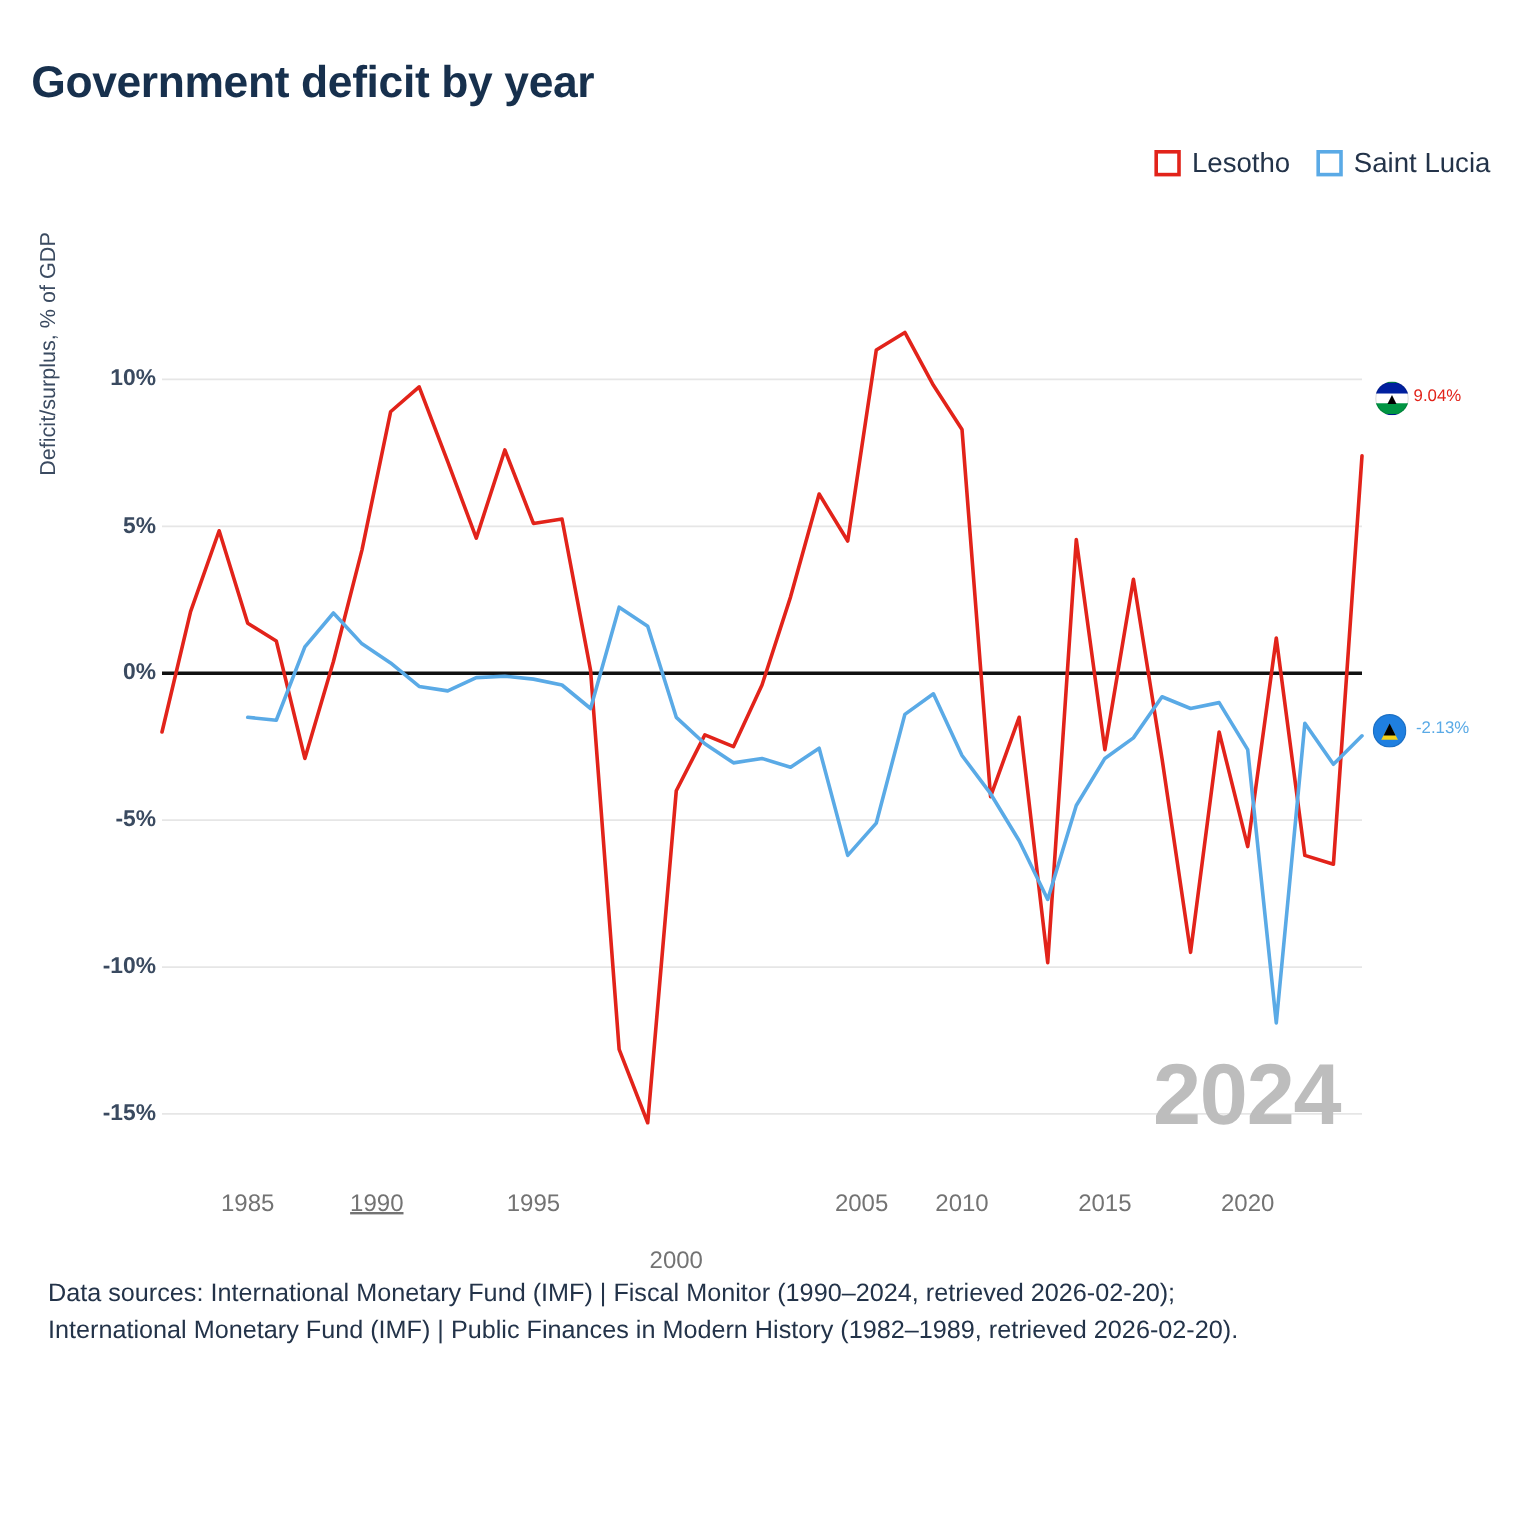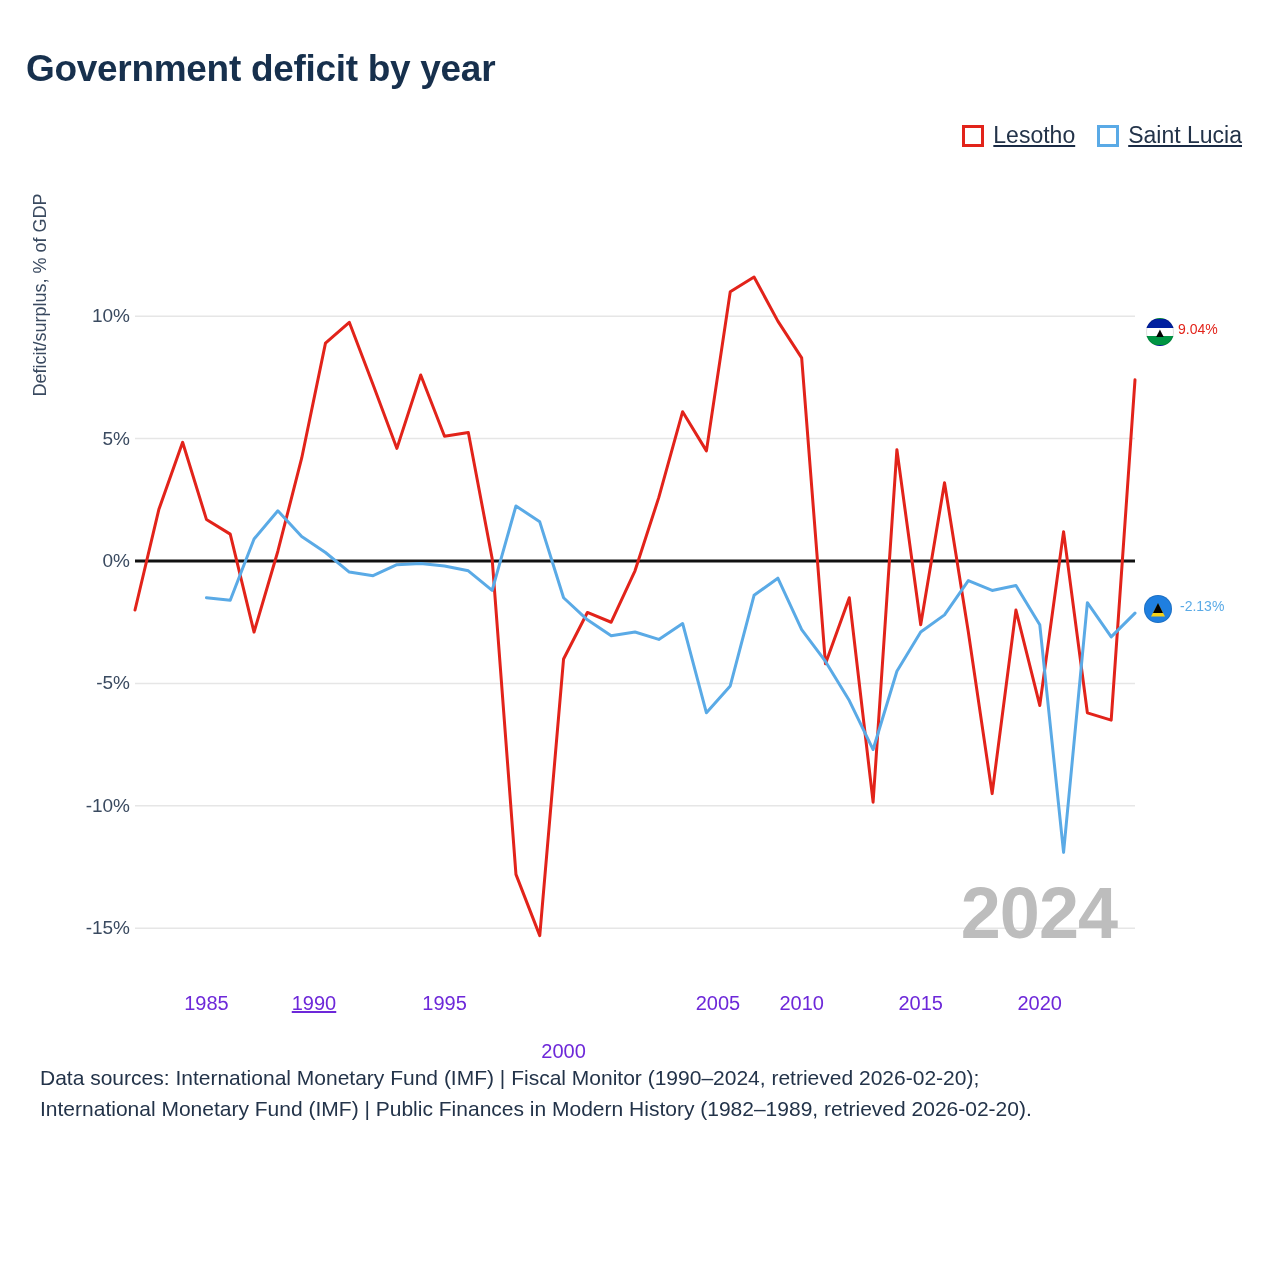--- a/index.html
+++ b/index.html
@@ -45,21 +45,20 @@
     flex-direction: row;
     align-items: center;
     justify-content: flex-end;
     gap: 22px;
   }
   .legend-item {
     display: flex;
     flex-direction: row;
     align-items: center;
     gap: 9px;
-    text-decoration: underline;
   }
   .legend-swatch {
     width: 22px;
     height: 22px;
     border: 3px solid #e2231a;
     box-sizing: border-box;
     background: #fff;
   }
   .legend-swatch.blue { border-color: #5aaae6; }
   .legend-label {
@@ -93,25 +92,26 @@
     font-size: 19px;
     color: #3a4a60;
     transform: translateY(-50%);
   }
   .yticks-wrap {
     position: absolute;
     left: 20px;
     top: 0;
     width: 110px;
     height: 1280px;
+    font-weight: bold;
   }
   .xtick {
     position: absolute;
     font-size: 20px;
-    color: #6d28d9;
+    color: #737373;
     transform: translateX(-50%);
     top: 992px;
   }
   .watermark {
     position: absolute;
     right: 163px;
     top: 872px;
     font-size: 72px;
     font-weight: bold;
     color: #bdbdbd;

